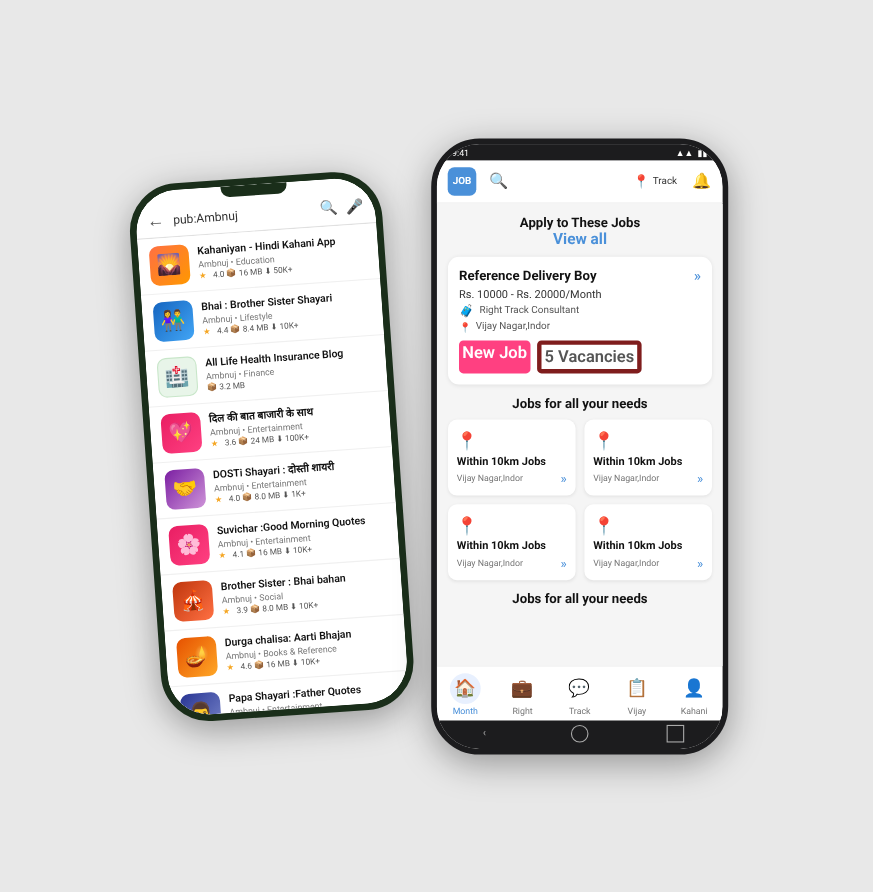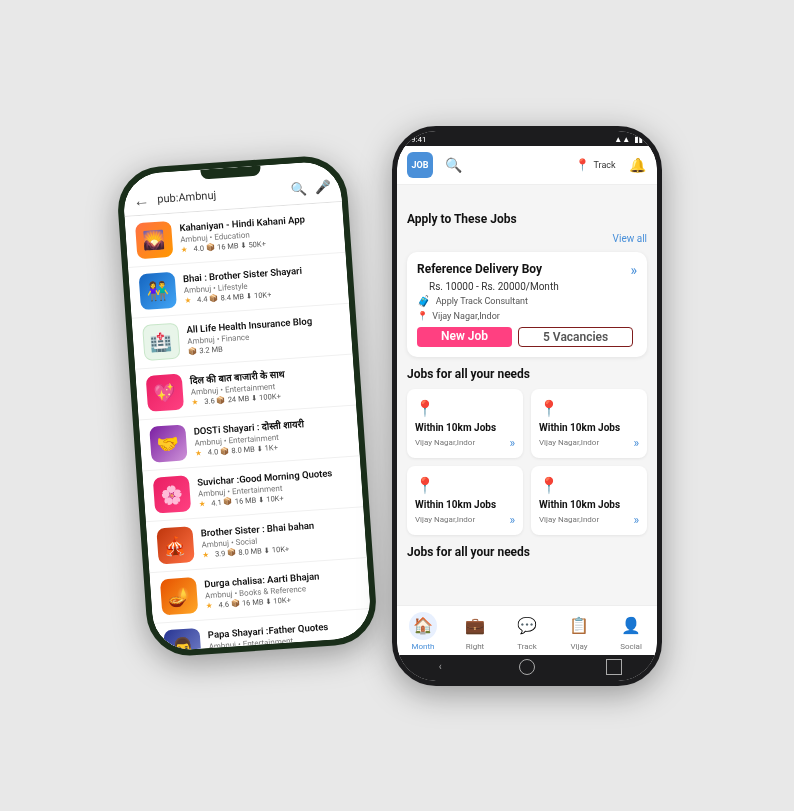--- a/index.html
+++ b/index.html
@@ -165,42 +165,43 @@
     .bell-icon { font-size: 14px; color: #555; margin-left: 6px; }
 
     .right-content {
       flex: 1;
       overflow-y: auto;
       background: #f5f5f5;
       padding: 10px;
     }
     .section-header {
       display: flex;
-      justify-content: space-between;
+      justify-content: flex-start;
       align-items: center;
       margin-bottom: 8px;
+      flex-direction: column;
     }
     .section-title { font-size: 12px; font-weight: 700; color: #111; }
-    .view-all { font-size: 10px; color: #4a90d9; font-weight: 400; margin-top: 38px; }
+    .view-all { font-size: 14px; color: #4a90d9; font-weight: 700; }
 
     .job-card {
       background: #fff;
       border-radius: 10px;
       padding: 10px;
       margin-bottom: 10px;
       box-shadow: 0 1px 4px rgba(0,0,0,0.08);
     }
     .job-card-header {
       display: flex;
       justify-content: space-between;
       align-items: flex-start;
     }
     .job-title { font-size: 12px; font-weight: 700; color: #111; }
     .job-chevron { color: #4a90d9; font-size: 14px; }
-    .job-salary { font-size: 10px; color: #333; margin: 3px 12px; }
+    .job-salary { font-size: 10px; color: #333; margin: 3px 0; }
     .job-company {
       display: flex;
       align-items: center;
       gap: 5px;
       font-size: 9px;
       color: #555;
       margin: 3px 0;
     }
     .suitcase-icon { font-size: 11px; }
     .job-location {
@@ -210,27 +211,27 @@
       font-size: 9px;
       color: #555;
       margin: 3px 0;
     }
     .job-tags {
       display: flex;
       gap: 6px;
       margin-top: 6px;
     }
     .tag {
-      padding: 2px 24px;
+      padding: 2px 3px;
       border-radius: 4px;
-      font-size: 12px;
+      font-size: 15px;
       font-weight: 600;
     }
     .tag-new { background: #ff4081; color: #fff; }
-    .tag-vacancies { background: #fff; border: 1px solid #7f1d1d; color: #555; }
+    .tag-vacancies { background: #fff; border: 4px solid #7f1d1d; color: #555; }
 
     .jobs-grid {
       display: grid;
       grid-template-columns: 1fr 1fr;
       gap: 8px;
       margin-bottom: 10px;
     }
     .grid-card {
       background: #fff;
       border-radius: 8px;
@@ -438,21 +439,21 @@
       </div>
 
       <div class="job-card">
         <div class="job-card-header">
           <span class="job-title">Reference Delivery Boy</span>
           <span class="job-chevron">»</span>
         </div>
         <div class="job-salary">Rs. 10000 - Rs. 20000/Month</div>
         <div class="job-company">
           <span class="suitcase-icon">🧳</span>
-          <span>Apply Track Consultant</span>
+          <span>Right Track Consultant</span>
         </div>
         <div class="job-location">
           <span>📍</span>
           <span>Vijay Nagar,Indor</span>
         </div>
         <div class="job-tags">
           <span class="tag tag-new">New Job</span>
           <span class="tag tag-vacancies">5 Vacancies</span>
         </div>
       </div>
@@ -514,21 +515,21 @@
         <div class="nav-item">
       <div class="nav-icon">💬</div>
       <span>Track</span>
     </div>
         <div class="nav-item">
       <div class="nav-icon">📋</div>
       <span>Vijay</span>
     </div>
         <div class="nav-item">
       <div class="nav-icon">👤</div>
-      <span>Social</span>
+      <span>Kahani</span>
     </div>
       </div>
 
     <div class="gesture-bar">
       <span class="gesture-btn back">‹</span>
       <div class="gesture-btn circle"></div>
       <div class="gesture-btn"></div>
     </div>
   </div>
 </div>

